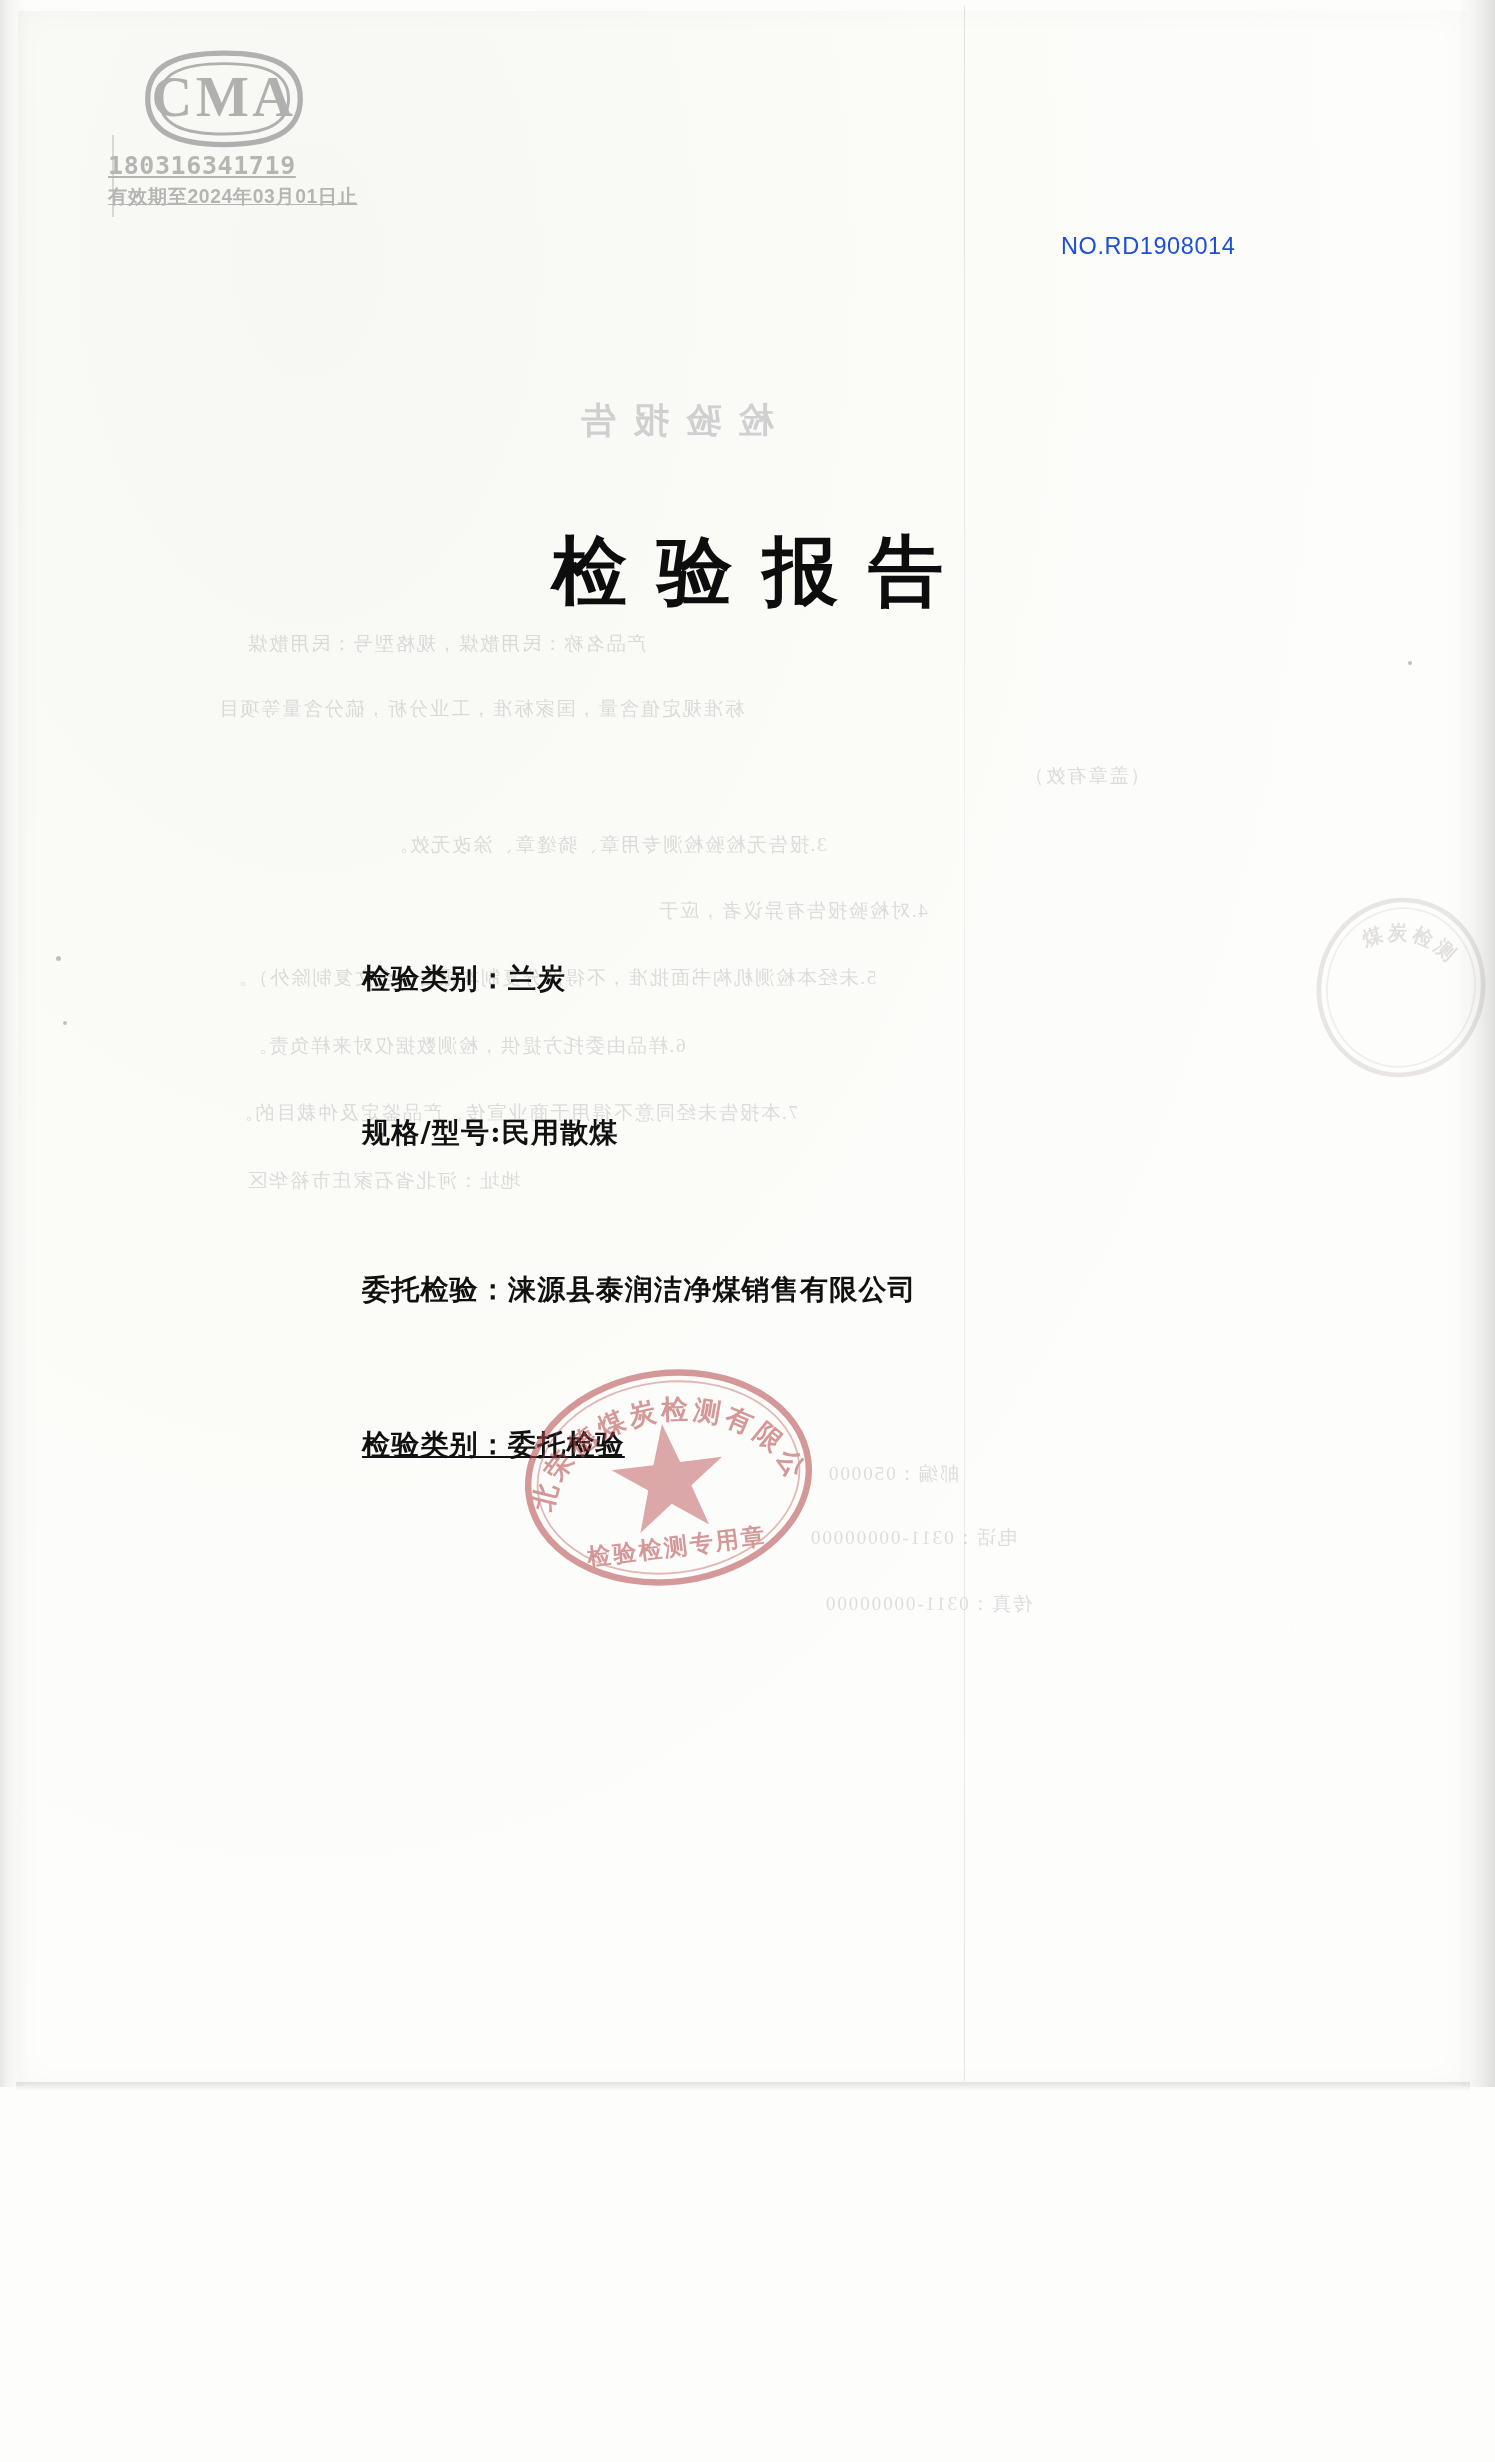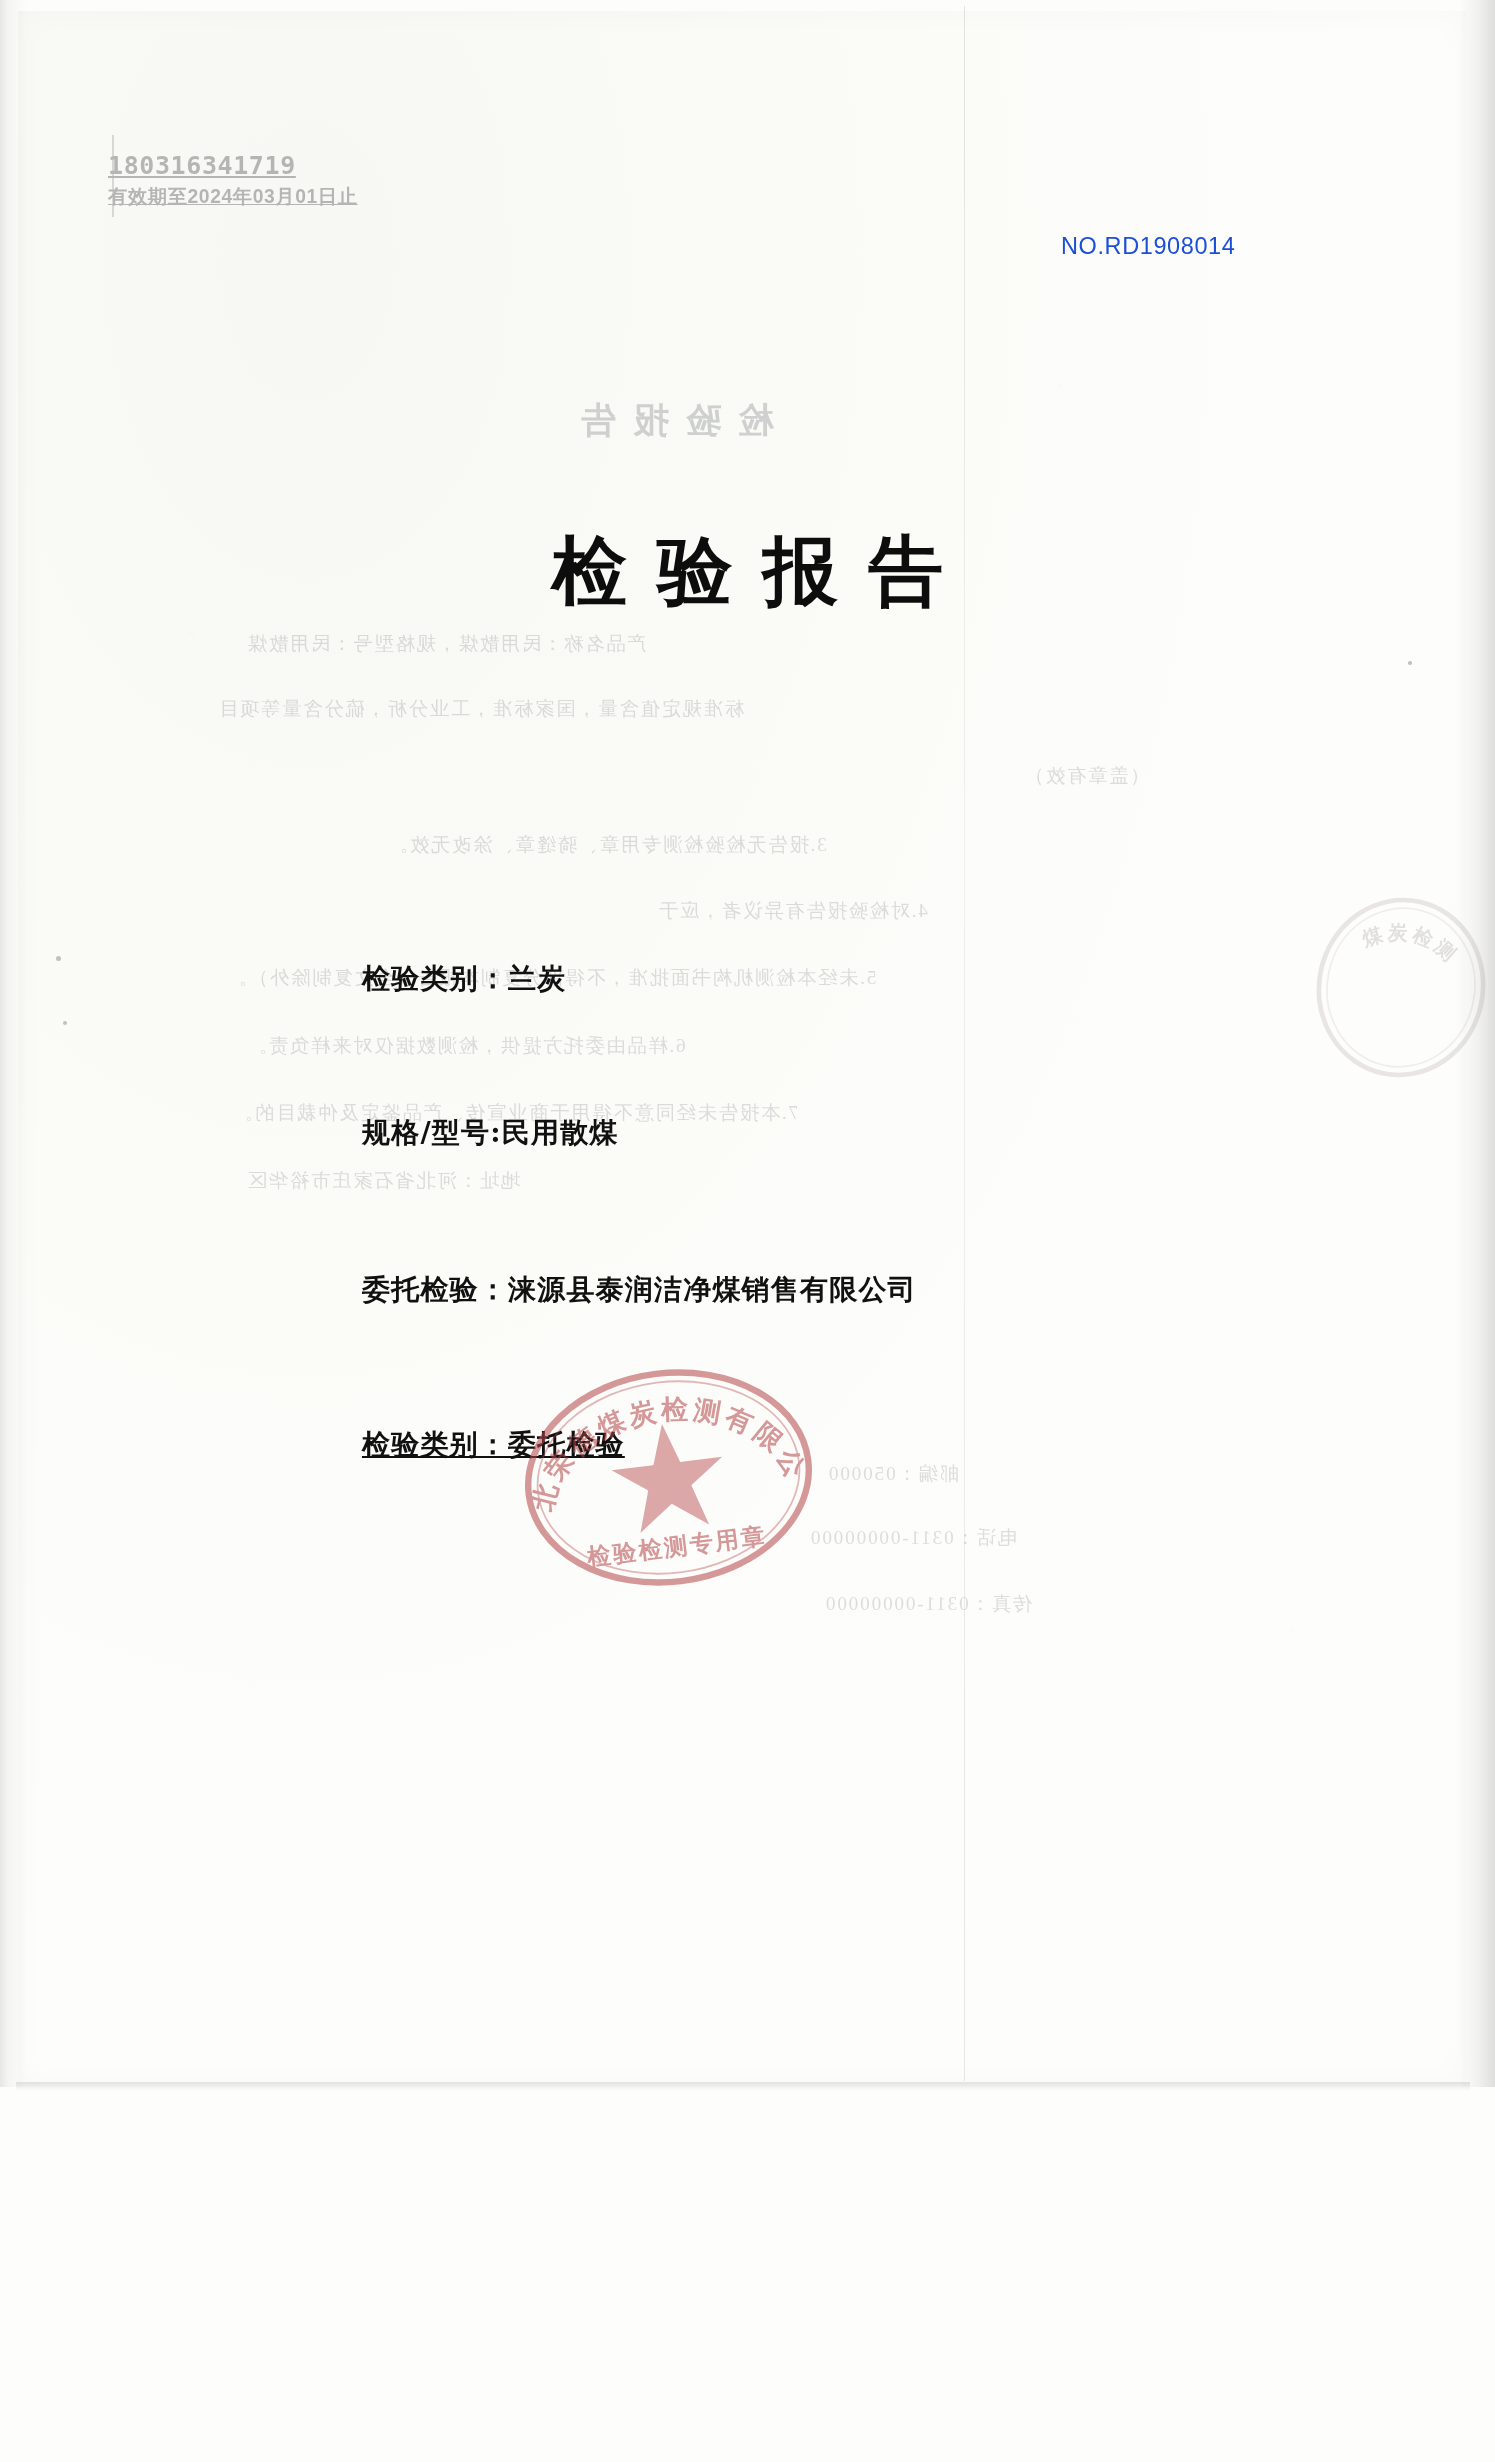--- a/index.html
+++ b/index.html
@@ -254,20 +254,27 @@
   <div class="bleed bleed-l" style="left:226px; top:964px;">5.未经本检测机构书面批准，不得部分复制本报告（全文复制除外）。</div>
   <div class="bleed bleed-l" style="left:246px; top:1032px;">6.样品由委托方提供，检测数据仅对来样负责。</div>
   <div class="bleed bleed-l" style="left:232px; top:1099px;">7.本报告未经同意不得用于商业宣传、产品鉴定及仲裁目的。</div>
   <div class="bleed bleed-l" style="left:246px; top:1167px;">地址：河北省石家庄市裕华区</div>
   <div class="bleed bleed-l" style="left:827px; top:1460px;">邮编：050000</div>
   <div class="bleed bleed-l" style="left:809px; top:1524px;">电话：0311-00000000</div>
   <div class="bleed bleed-l" style="left:824px; top:1590px;">传真：0311-00000000</div>
 
   <div id="cma-block">
     <div id="cma-mark-stroke"></div>
+    <div id="cma-badge">
+      <svg viewBox="0 0 300 175" width="176" height="103" aria-hidden="true">
+        <path d="M20,88 C20,30 70,10 150,10 C230,10 280,30 280,88 C280,146 230,166 150,166 C70,166 20,146 20,88 Z" fill="none" stroke="#4e4e52" stroke-width="9"></path>
+        <path d="M40,88 C40,44 80,28 150,28 C220,28 260,44 260,88 C260,132 220,148 150,148 C80,148 40,132 40,88 Z" fill="none" stroke="#4e4e52" stroke-width="5"></path>
+        <text x="150" y="118" text-anchor="middle" font-family="Liberation Serif, serif" font-size="96" font-weight="700" fill="#4e4e52" letter-spacing="6">CMA</text>
+      </svg>
+    </div>
     <div id="cma-number" class="cma-line">180316341719</div>
     <div id="cma-valid" class="cma-line">有效期至2024年03月01日止</div>
   </div>
 
   <div id="report-no">NO.RD1908014</div>
 
   <div id="main-title">检验报告</div>
 
   <div id="field-0" class="field-row">
     <span class="field-label">检验类别：</span><span class="field-value">兰炭</span>

